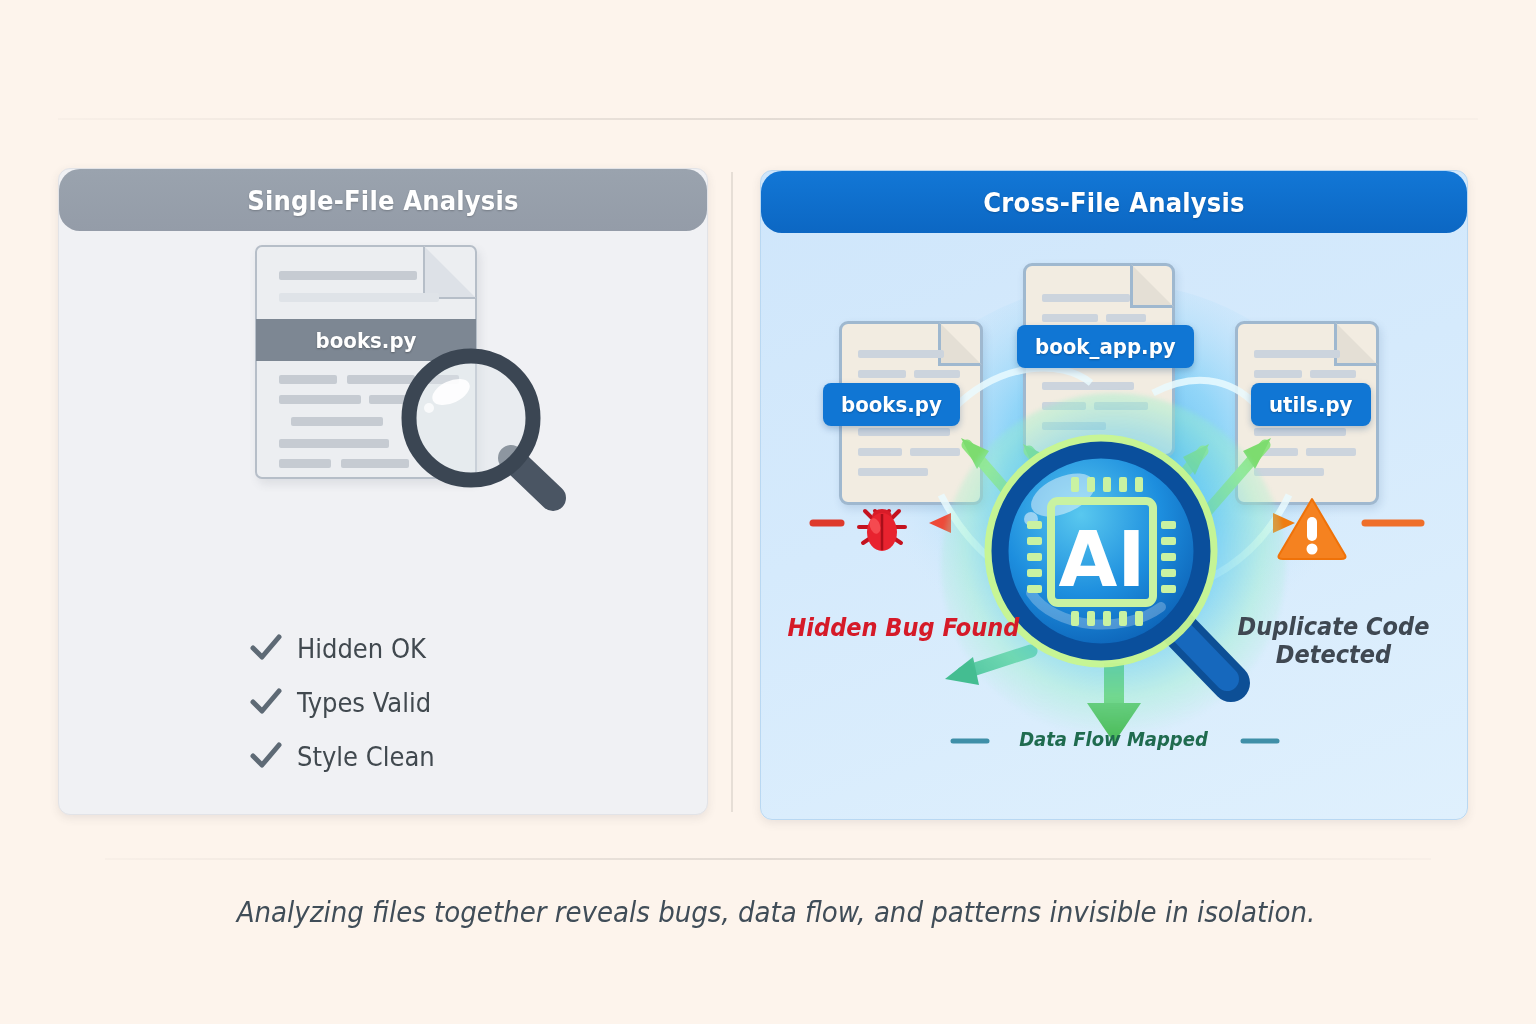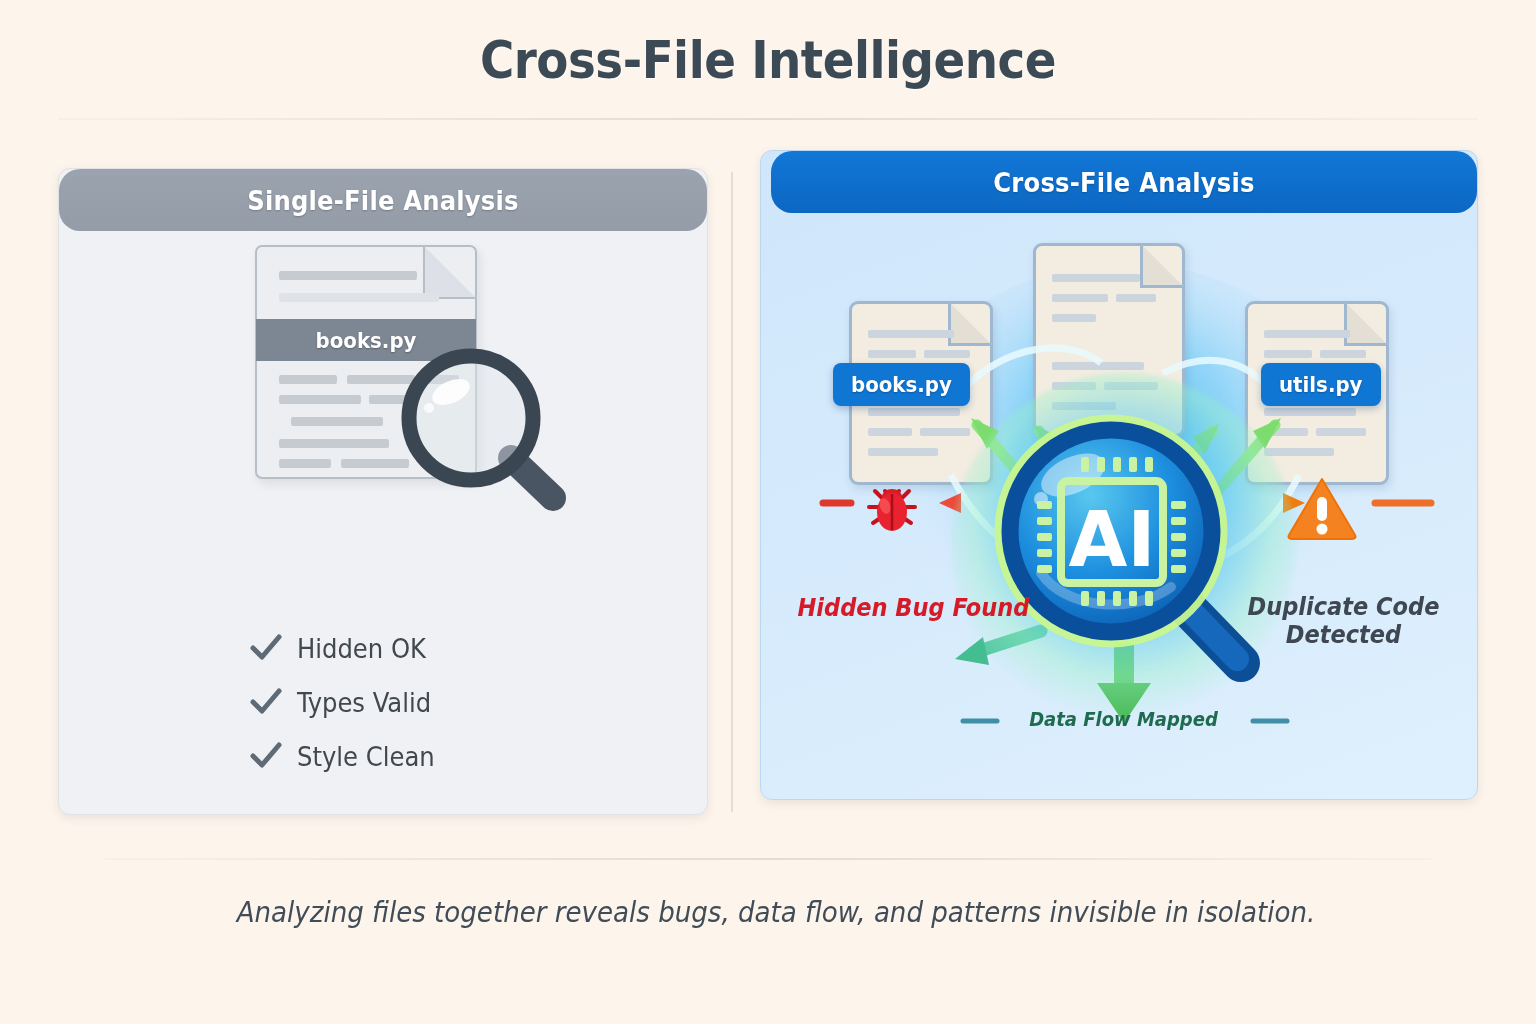--- a/index.html
+++ b/index.html
@@ -46,23 +46,23 @@
   }
 
   
   .panel {
     position: absolute;
     border-radius: 12px;
     overflow: hidden;
     box-shadow: 0 3px 10px rgba(60,60,70,0.10);
   }
   .panel-left  { left: 58px;  top: 168px; width: 648px; height: 645px; background: #f0f1f4; border: 1px solid #e2e3e7;}
-  .panel-right { left: 760px; top: 150px; width: 706px; height: 648px;
+  .panel-right { left: 760px; top: 170px; width: 706px; height: 648px;
                  background: linear-gradient(160deg,#cfe6fb 0%, #d5eafc 45%, #dff0fd 100%);
-                 border: 1px solid #b9d8f2; padding-left: 10px;}
+                 border: 1px solid #b9d8f2;}
   .panel-head {
     height: 62px;
     display: flex; align-items: center; justify-content: center;
     color: #ffffff;
     font-size: 27px;
     font-weight: bold;
     font-family: "DejaVu Sans", sans-serif;
     font-stretch: condensed;
     letter-spacing: 0.2px;
     text-shadow: 0 1px 2px rgba(0,0,0,0.22);
@@ -193,21 +193,20 @@
     font-family: "DejaVu Sans", sans-serif;
     font-stretch: condensed;
     margin-left: 8px;
   }
 </style>
 </head>
 <body>
 
 <div class="page">
 
-  <div class="title">Cross-File Intelligence</div>
   <div class="rule-top"></div>
 
   <div class="panel panel-left">
     <div class="panel-head head-grey">
       <span>Single-File Analysis</span>
     </div>
     <div class="panel-body">
 
       <div class="doc-big">
         <div class="fold"></div>
@@ -419,20 +418,23 @@
             <rect x="178" y="152" width="15" height="8" rx="2"></rect>
           </g>
           <rect x="68" y="68" width="102" height="102" rx="7" fill="none" stroke="#c9f2a2" stroke-width="8"></rect>
           <text x="119" y="153" text-anchor="middle" font-family="DejaVu Sans, sans-serif" font-size="76" font-weight="bold" fill="#ffffff">AI</text>
         </svg>
       </div>
 
       <div class="badge badge-a">
         <span>books.py</span>
       </div>
+      <div class="badge badge-b">
+        <span>book_app.py</span>
+      </div>
       <div class="badge badge-c">
         <span>utils.py</span>
       </div>
 
       <div class="bug-icon">
         <svg viewBox="0 0 62 62" width="62" height="62">
           <g stroke="#c4121f" stroke-width="4" stroke-linecap="round">
             <line x1="14" y1="16" x2="22" y2="24"></line>
               <line x1="48" y1="16" x2="40" y2="24"></line>
             <line x1="8" y1="32" x2="19" y2="32"></line>

